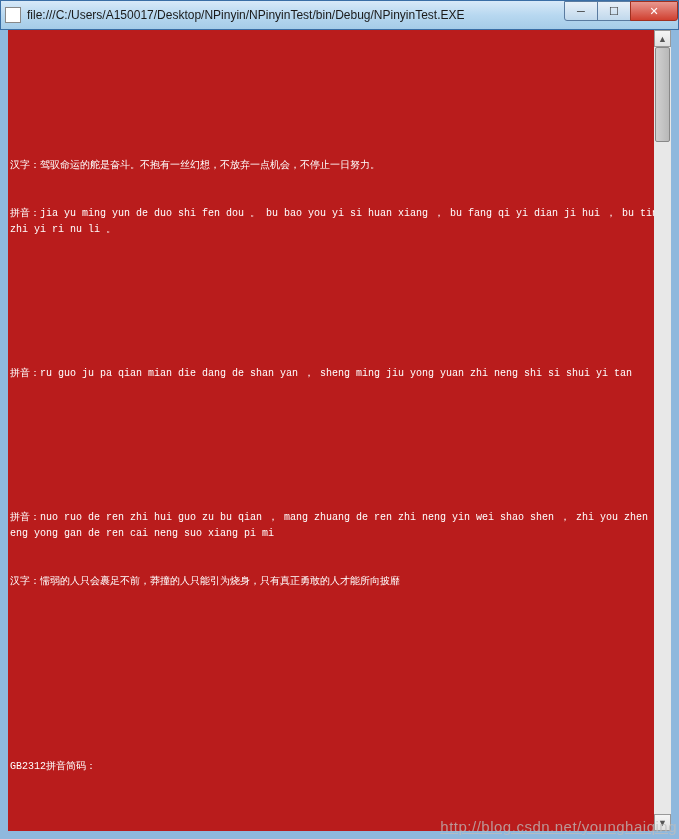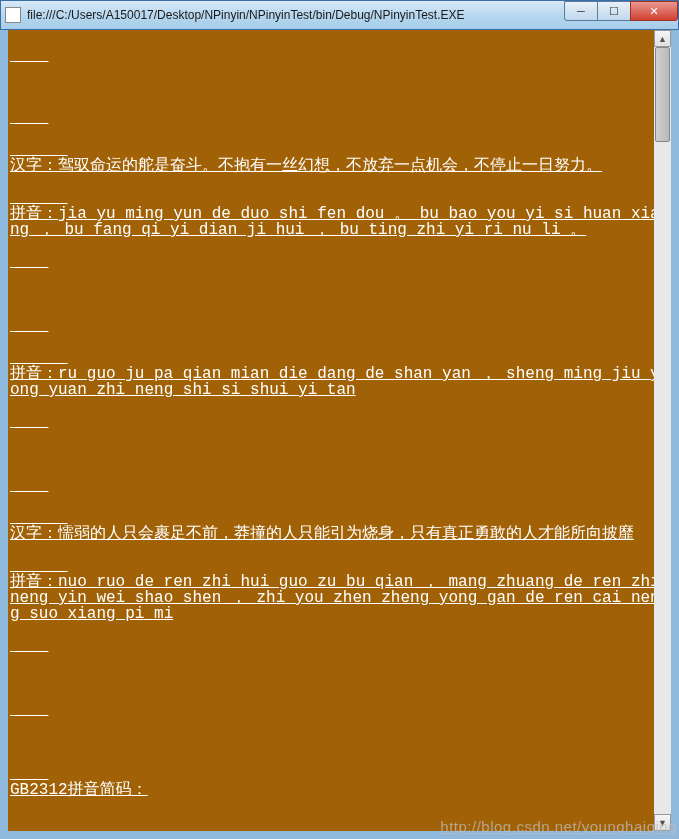--- a/index.html
+++ b/index.html
@@ -62,32 +62,31 @@
     }
     .window-frame {
       border-left: 8px solid #8fb8dd;
       border-right: 8px solid #8fb8dd;
       border-bottom: 8px solid #8fb8dd;
       height: 809px;
       position: relative;
       background: #000;
     }
     .console {
-      background: #a16207;
+      background: #b91c1c;
       color: #fff;
       font-family: "NSimSun", SimSun, "Courier New", monospace;
-      font-size: 16px;
+      font-size: 10px;
       line-height: 16px;
       padding: 2px 2px;
       height: 100%;
       overflow: hidden;
       position: relative;
       white-space: pre-wrap;
       word-break: break-all;
-      text-decoration: underline;
     }
     .scrollbar {
       position: absolute;
       right: 0;
       top: 0;
       bottom: 0;
       width: 17px;
       background: #f0f0f0;
     }
     .sb-btn {
@@ -114,21 +113,21 @@
       position: absolute;
       top: 0;
       left: 1px;
       border-radius: 2px;
     }
     .hanzi-label, .pinyin-label, .drug-label, .code-label {
       display: inline;
     }
     .pinyin-text { display: inline; }
     .block { margin-bottom: 16px; }
-    .section-head { margin-top: 0px; }
+    .section-head { margin-top: 9px; }
     .watermark {
       position: absolute;
       right: 2px;
       bottom: 4px;
       color: rgba(190, 190, 190, 0.75);
       font-size: 15px;
       font-family: Arial, sans-serif;
       letter-spacing: 0.5px;
       pointer-events: none;
       text-decoration: underline;
@@ -154,22 +153,22 @@
     <div class="block">
       <div><span class="hanzi-label">汉字：</span><span>驾驭命运的舵是奋斗。不抱有一丝幻想，不放弃一点机会，不停止一日努力。</span></div>
       <div><span class="pinyin-label">拼音：</span><span class="pinyin-text">jia yu ming yun de duo shi fen dou 。 bu bao you yi si huan xiang ， bu fang qi yi dian ji hui ， bu ting zhi yi ri nu li 。</span></div>
     </div>
 
     <div class="block">
       <div><span class="pinyin-label">拼音：</span><span class="pinyin-text">ru guo ju pa qian mian die dang de shan yan ， sheng ming jiu yong yuan zhi neng shi si shui yi tan</span></div>
     </div>
 
     <div class="block">
+      <div><span class="pinyin-label">拼音：</span><span class="pinyin-text">nuo ruo de ren zhi hui guo zu bu qian ， mang zhuang de ren zhi neng yin wei shao shen ， zhi you zhen zheng yong gan de ren cai neng suo xiang pi mi</span></div>
       <div><span class="hanzi-label">汉字：</span><span>懦弱的人只会裹足不前，莽撞的人只能引为烧身，只有真正勇敢的人才能所向披靡</span></div>
-      <div><span class="pinyin-label">拼音：</span><span class="pinyin-text">nuo ruo de ren zhi hui guo zu bu qian ， mang zhuang de ren zhi neng yin wei shao shen ， zhi you zhen zheng yong gan de ren cai neng suo xiang pi mi</span></div>
     </div>
 
     <div style="height:16px"></div>
 
     <div class="section-head">GB2312拼音简码：</div>
 
     
   </div>
 
   <div class="scrollbar">

